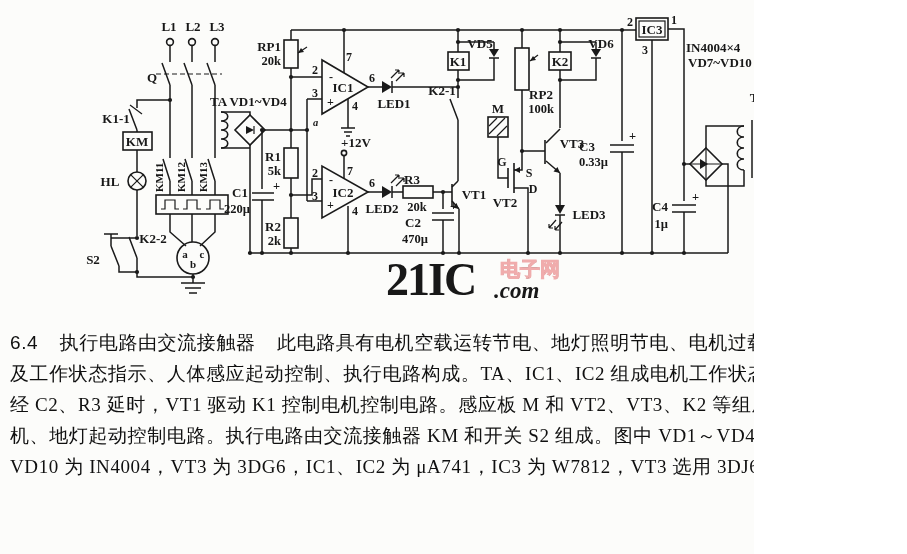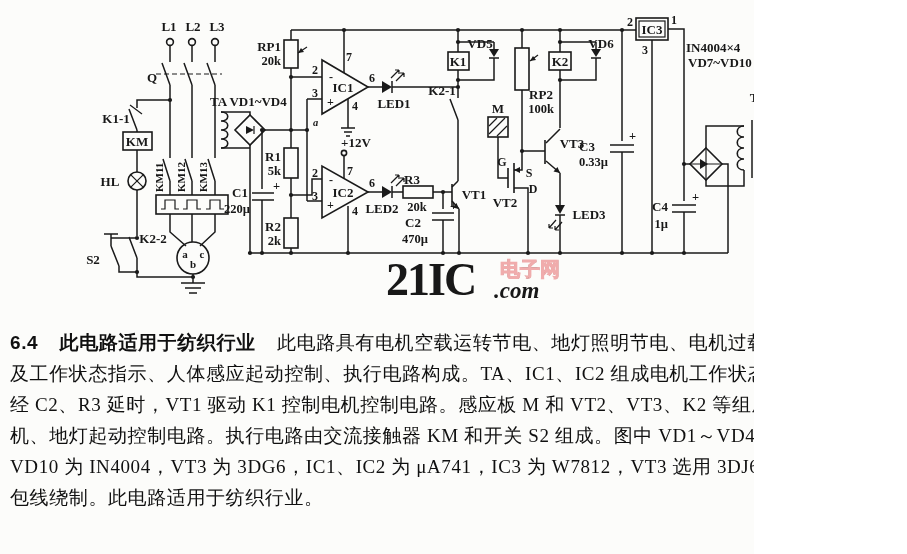--- a/index.html
+++ b/index.html
@@ -15,21 +15,21 @@
   .w{fill:none;stroke:#1a1a1a;stroke-width:1.5;}
   .wt{fill:none;stroke:#1a1a1a;stroke-width:1.2;}
   .cmp{fill:none;stroke:#1a1a1a;stroke-width:1.6;}
   .fillc{fill:#1a1a1a;stroke:none;}
   .dash{stroke-dasharray:5 3;}
   .wm-big{font-size:46px;font-weight:bold;fill:#f2b0b0;letter-spacing:-2px;font-family:"Liberation Sans",sans-serif;}
   .wm-cn{font-size:20px;font-weight:bold;fill:#fbe0e0;stroke:#f0acac;stroke-width:0.9px;}
   .wm-com{font-size:23px;font-weight:bold;font-style:italic;fill:#f2b0b0;}
   .caption{position:absolute;left:10px;top:327px;width:890px;color:#101010;}
   .cap-line{height:31px;line-height:31px;white-space:nowrap;font-size:19px;letter-spacing:0.6px;}
-  .cap-head{font-weight:bold;font-family:"Liberation Sans","DejaVu Sans",sans-serif;margin-right:16px;font-size:19px;}
+  .cap-head{font-weight:normal;font-family:"Liberation Sans","DejaVu Sans",sans-serif;margin-right:16px;font-size:19px;}
 </style>
 </head>
 <body>
 
 <div class="page">
 
 <svg class="schematic" width="907" height="322" viewBox="0 0 907 322">
 
   <g>
     <path class="w" d="M170,45 V62 M170,85 L162,63 M170,85 V158 M170,181 L163,159 M170,181 V195 M170,214 V232 L186,246
@@ -381,23 +381,22 @@
   <g>
     <text class="wm-big" x="386" y="295">21IC</text>
     <text class="wm-cn" x="500" y="276">电子网</text>
     <text class="wm-com" x="494" y="298">.com</text>
   </g>
 </svg>
 
 <div class="caption">
   <div class="cap-line">
     <span class="cap-head">6.4</span>
-    <span class="cap-head">此电路适用于纺织行业</span>
+    <span class="cap-head">执行电路由交流接触器</span>
     <span>此电路具有电机空载运转节电、地灯照明节电、电机过载、欠压、断相保护</span>
   </div>
   <div class="cap-line">及工作状态指示、人体感应起动控制、执行电路构成。TA、IC1、IC2 组成电机工作状态检测，比较电路、</div>
   <div class="cap-line">经 C2、R3 延时，VT1 驱动 K1 控制电机控制电路。感应板 M 和 VT2、VT3、K2 等组成人体信号检测与电</div>
   <div class="cap-line">机、地灯起动控制电路。执行电路由交流接触器 KM 和开关 S2 组成。图中 VD1～VD4 为 2CP10，VD5～</div>
   <div class="cap-line">VD10 为 IN4004，VT3 为 3DG6，IC1、IC2 为 μA741，IC3 为 W7812，VT3 选用 3DJ6、LED1～LED3 选用</div>
-  <div class="cap-line">包线绕制。此电路适用于纺织行业。</div>
 </div>
 
 </div>
 
 </body></html>

